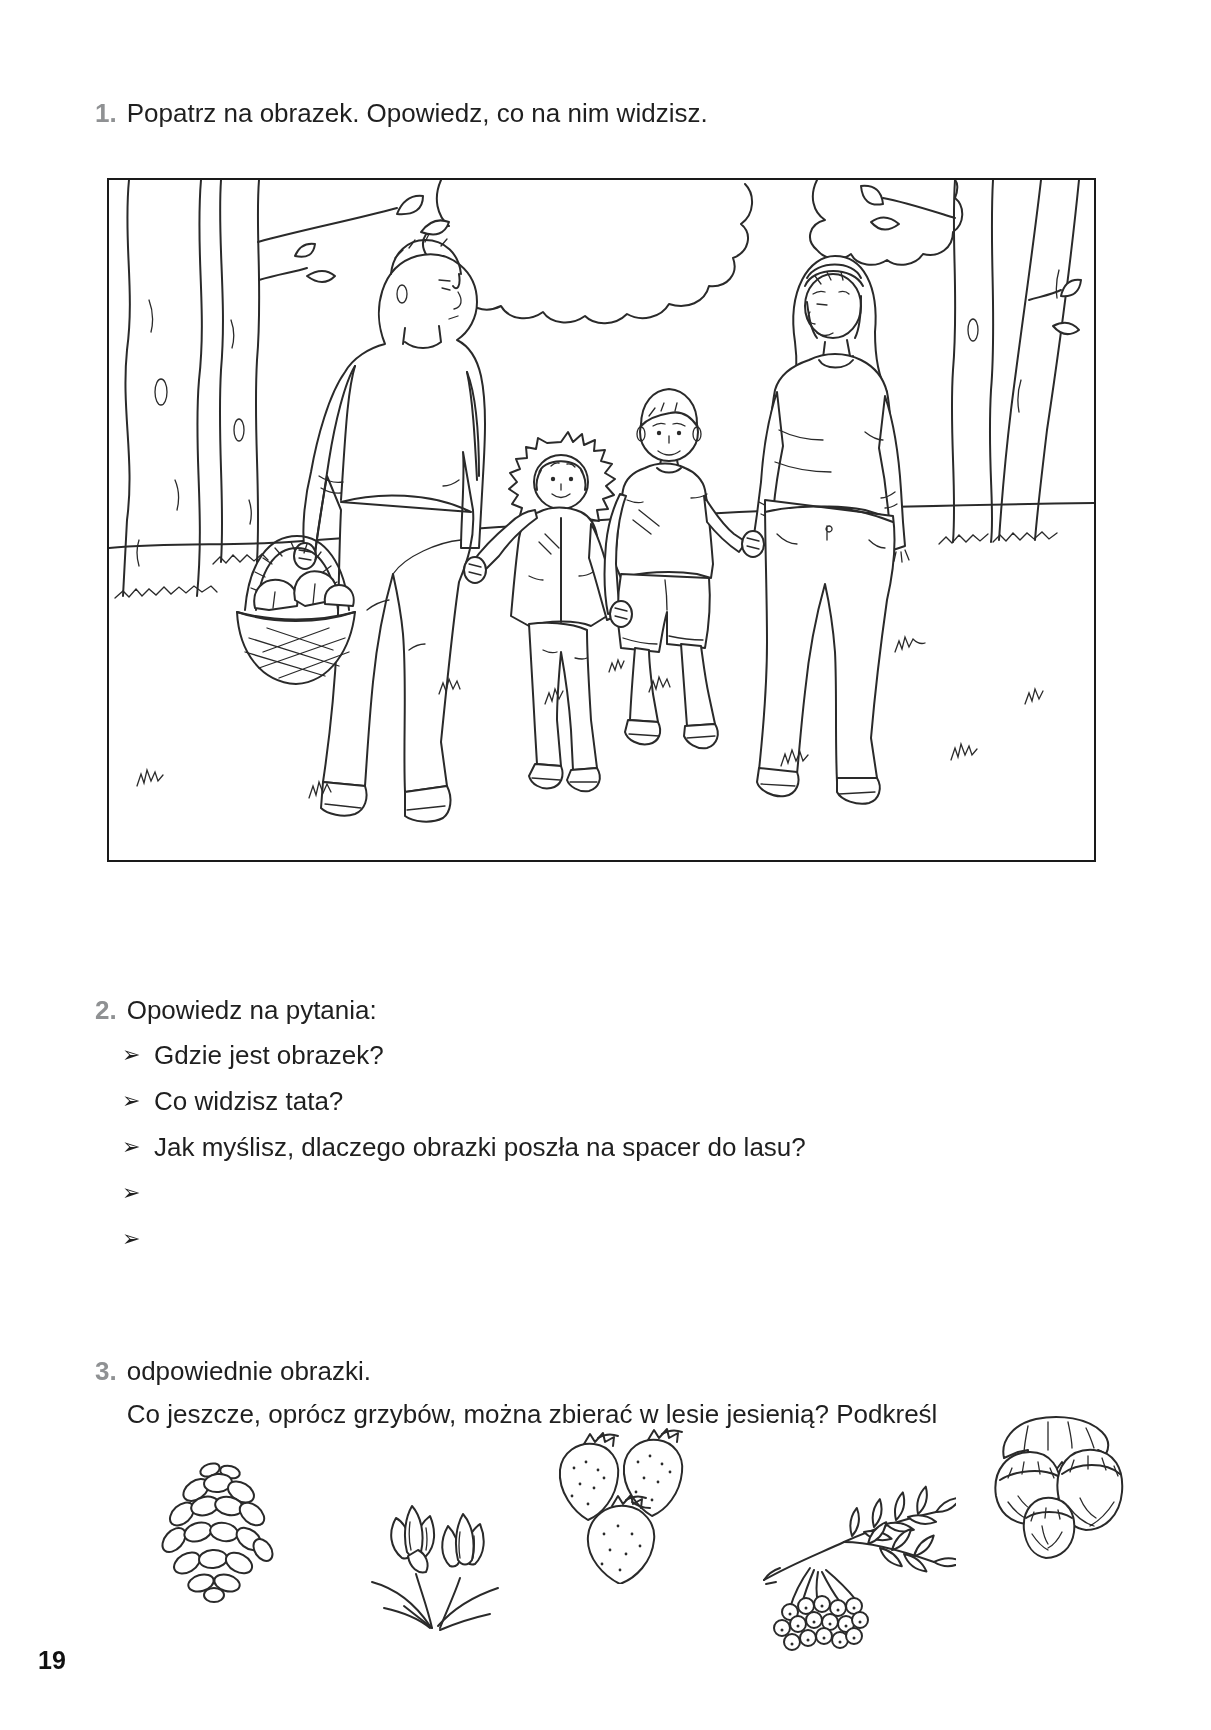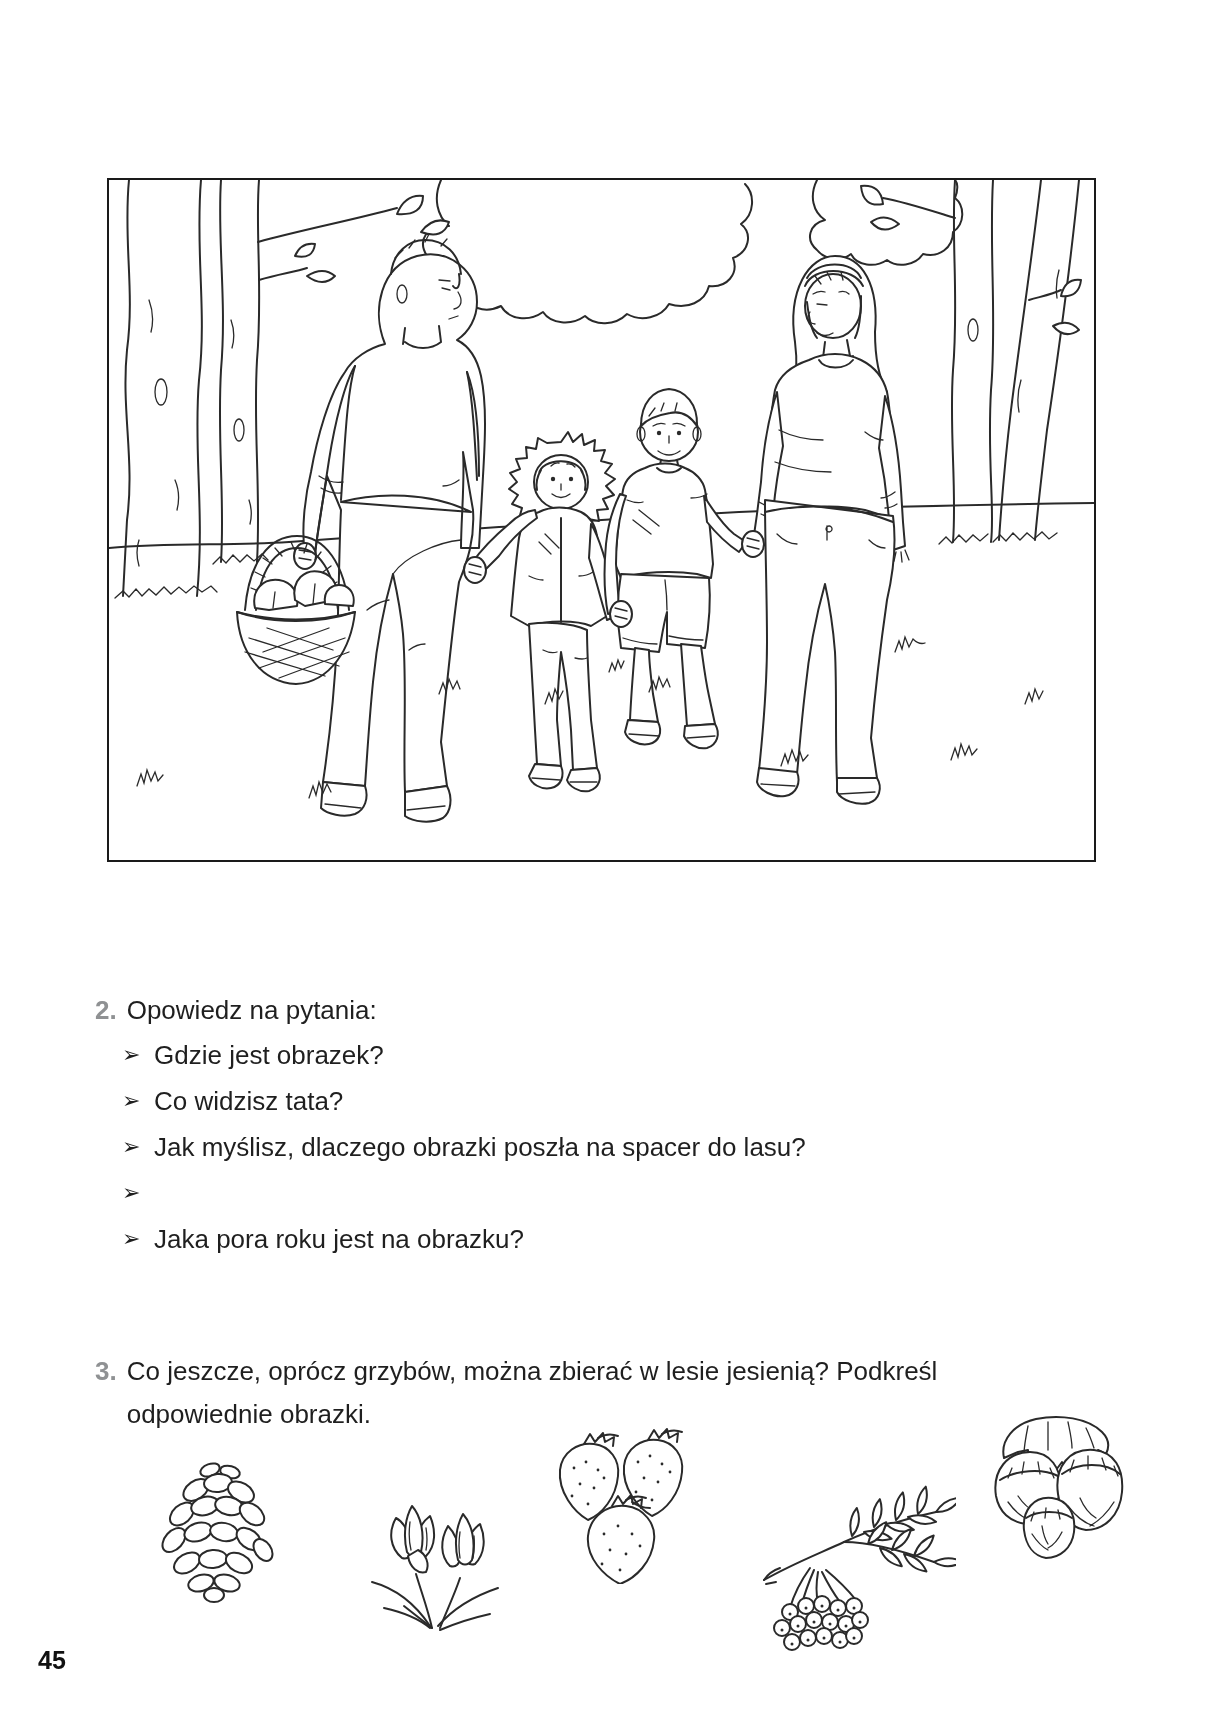--- a/index.html
+++ b/index.html
@@ -22,20 +22,23 @@
   .ink{stroke:#2a2a2a;stroke-width:2;fill:none;stroke-linecap:round;stroke-linejoin:round;}
   .inkf{stroke:#2a2a2a;stroke-width:2;fill:#ffffff;stroke-linecap:round;stroke-linejoin:round;}
   .thin{stroke:#2a2a2a;stroke-width:1.3;fill:none;stroke-linecap:round;}
   .dot{fill:#2a2a2a;stroke:none;}
 </style>
 </head>
 <body>
 
 <div class="page">
 
+  <div class="taskline" style="left:95px;top:96px;">
+    <span class="tasknum">1.</span><span>Popatrz na obrazek. Opowiedz, co na nim widzisz.</span>
+  </div>
 
   <div class="frame">
     <svg width="985" height="680" viewBox="0 0 985 680">
 
       <g>
         <path class="ink" d="M332,0 C324,18 328,36 340,46 C318,44 308,60 318,76 C302,80 300,98 314,108 C324,118 342,120 354,112 C358,128 376,134 392,126 C400,140 420,142 434,132 C442,144 462,146 476,136 C486,146 506,146 518,134 C532,142 552,138 560,124 C578,130 596,122 600,106 C618,108 630,94 624,78 C640,72 644,54 632,44 C646,34 646,14 636,4"></path>
         <path class="ink" d="M708,0 C700,16 704,32 716,40 C700,44 696,60 708,70 C716,80 732,82 742,74 C748,86 766,88 778,80 C788,88 806,86 814,74 C830,78 844,68 844,52 C856,44 856,26 846,18 C850,8 848,2 846,0"></path>
       </g>
 
       <path class="ink" d="M0,368 C60,362 120,366 180,362 C250,357 320,352 390,347 C470,341 550,336 630,332 C720,328 850,325 985,323"></path>
@@ -217,30 +220,29 @@
     </div>
     <div class="qrow">
       <span class="qbullet">➢</span>
       <span class="qtext">Jak myślisz, dlaczego obrazki poszła na spacer do lasu?</span>
     </div>
     <div class="qrow">
       <span class="qbullet">➢</span>
     </div>
     <div class="qrow">
       <span class="qbullet">➢</span>
-      <span class="qtext">Jaka pora roku jest na obrazku?</span>
     </div>
   </div>
 
   <div class="task3">
     <div class="row">
       <span class="tasknum">3.</span>
       <div class="lines">
+        <div>odpowiednie obrazki.</div>
         <div>Co jeszcze, oprócz grzybów, można zbierać w lesie jesienią? Podkreśl</div>
-        <div>odpowiednie obrazki.</div>
       </div>
     </div>
   </div>
 
   <div class="item" style="left:148px;top:1452px;">
     <svg width="138" height="152" viewBox="0 0 138 152">
       <g class="inkf">
         <ellipse cx="62" cy="18" rx="10" ry="6" transform="rotate(-20 62 18)"></ellipse>
         <ellipse cx="82" cy="20" rx="10" ry="6" transform="rotate(15 82 20)"></ellipse>
         <ellipse cx="48" cy="38" rx="14" ry="9" transform="rotate(-35 48 38)"></ellipse>
@@ -414,14 +416,14 @@
         <path d="M90,84 C86,56 102,38 126,40 C146,42 156,58 154,82 C152,106 136,120 118,120 C102,118 93,104 90,84 Z"></path>
       </g>
       <path class="ink" d="M32,70 C48,60 74,58 90,66 M94,64 C110,52 138,52 152,64"></path>
       <path class="thin" d="M44,58 l-4,10 M56,52 l-2,12 M70,52 l2,12 M82,58 l4,10 M106,50 l-4,12 M120,46 l0,13 M134,48 l4,12 M146,56 l4,10 M40,92 q10,14 22,18 M50,86 q8,12 18,16 M84,90 q-8,14 -20,18 M100,96 q12,16 26,20 M146,92 q-10,16 -24,24 M112,88 q6,14 16,20"></path>
       <path class="inkf" d="M56,120 C54,100 66,86 84,88 C100,90 108,104 106,122 C104,138 92,148 78,148 C66,146 58,136 56,120 Z"></path>
       <path class="ink" d="M58,108 C70,100 92,100 104,108"></path>
       <path class="thin" d="M66,102 l-3,9 M78,98 l-1,10 M90,100 l2,9 M64,124 q8,12 16,16 M94,122 q-6,12 -14,16 M74,116 q2,12 6,18"></path>
     </svg>
   </div>
 
-  <div class="pagenum">45</div>
+  <div class="pagenum">19</div>
 </div>
 
 </body></html>

